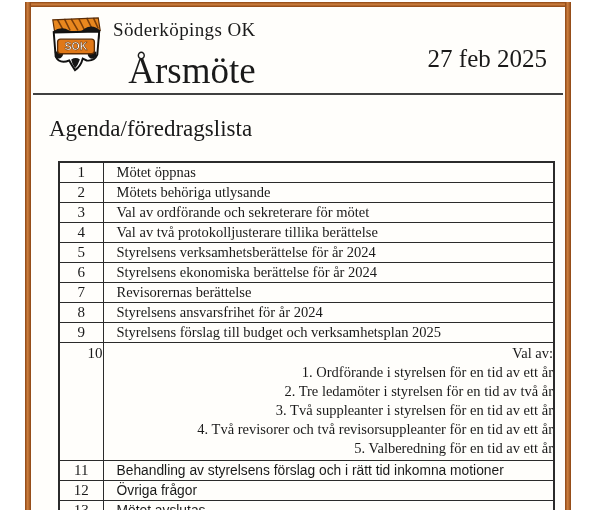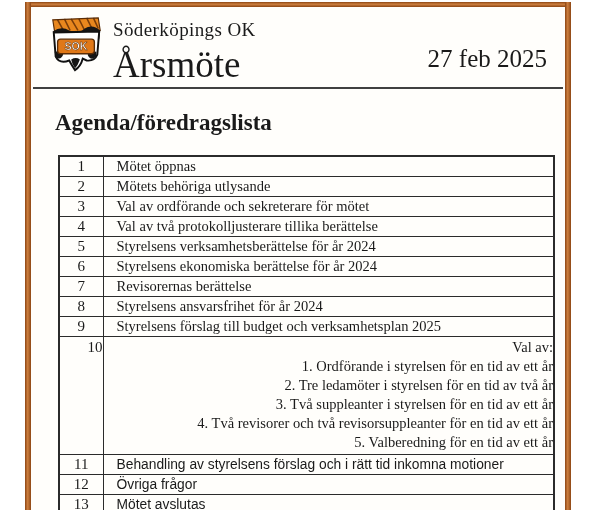--- a/index.html
+++ b/index.html
@@ -14,26 +14,26 @@
                      background:linear-gradient(90deg, var(--frame-orange,#8c4513), var(--frame-orange-light,#d2894c) 45%, var(--frame-orange,#8c4513)); }
   .frame-bar-right { position:absolute; left:565px; top:2px; bottom:0; width:6px;
                      background:linear-gradient(90deg, var(--frame-orange,#8c4513), var(--frame-orange-light,#d2894c) 45%, var(--frame-orange,#8c4513)); }
 
   .content { position:absolute; left:31px; top:7px; width:534px; height:503px; background:#fffefb; }
 
   .header { display:flex; align-items:flex-start; padding:8px 0 0 15px; }
   .logo { flex:0 0 auto; width:60px; height:60px; }
   .titles { margin-left:7px; padding-top:4px; }
   .club-name { font-size:19px; letter-spacing:0.4px; }
-  .doc-title { font-size:37px; line-height:40px; margin-top:4px; }
+  .doc-title { font-size:37px; line-height:40px; margin-top:10px;text-align:right; }
   .date { margin-left:auto; margin-right:18px; margin-top:30px; font-size:25px; }
 
   .header-rule { border-top:2px solid var(--rule-gray,#404040); margin:2px 2px 0 2px; height:0; }
 
-  .section-title { font-size:23px; margin:20px 0 0 24px; line-height:27px;font-weight:bold; }
+  .section-title { font-size:23px; margin:20px 0 0 18px; line-height:27px; }
 
   table.agenda { border-collapse:collapse; margin:19px 0 0 27px; width:497px; table-layout:fixed;
                  border:2px solid var(--table-border,#2b2b2b); }
   table.agenda td { border:1px solid var(--table-border,#2b2b2b); vertical-align:top; }
   td.num { width:44px; text-align:center; font-size:15px; line-height:19px; }
   td.txt { padding-left:13px; font-size:14.5px; line-height:19px; }
   tr.single td { height:19px; }
   tr.row-sans td.txt { font-family:"Liberation Sans","DejaVu Sans",sans-serif; font-size:13.8px; }
   tr.multi td { padding-top:1px; padding-bottom:2px;text-align:right; }
   .sub-list { padding-left:21px; }

